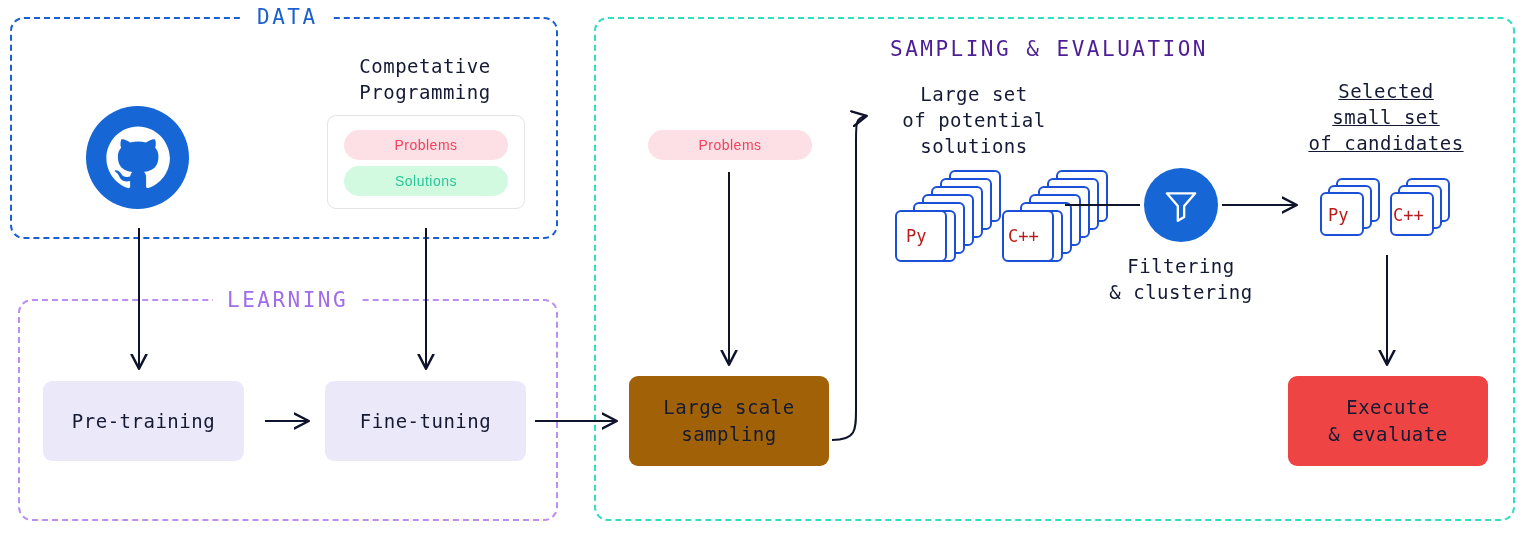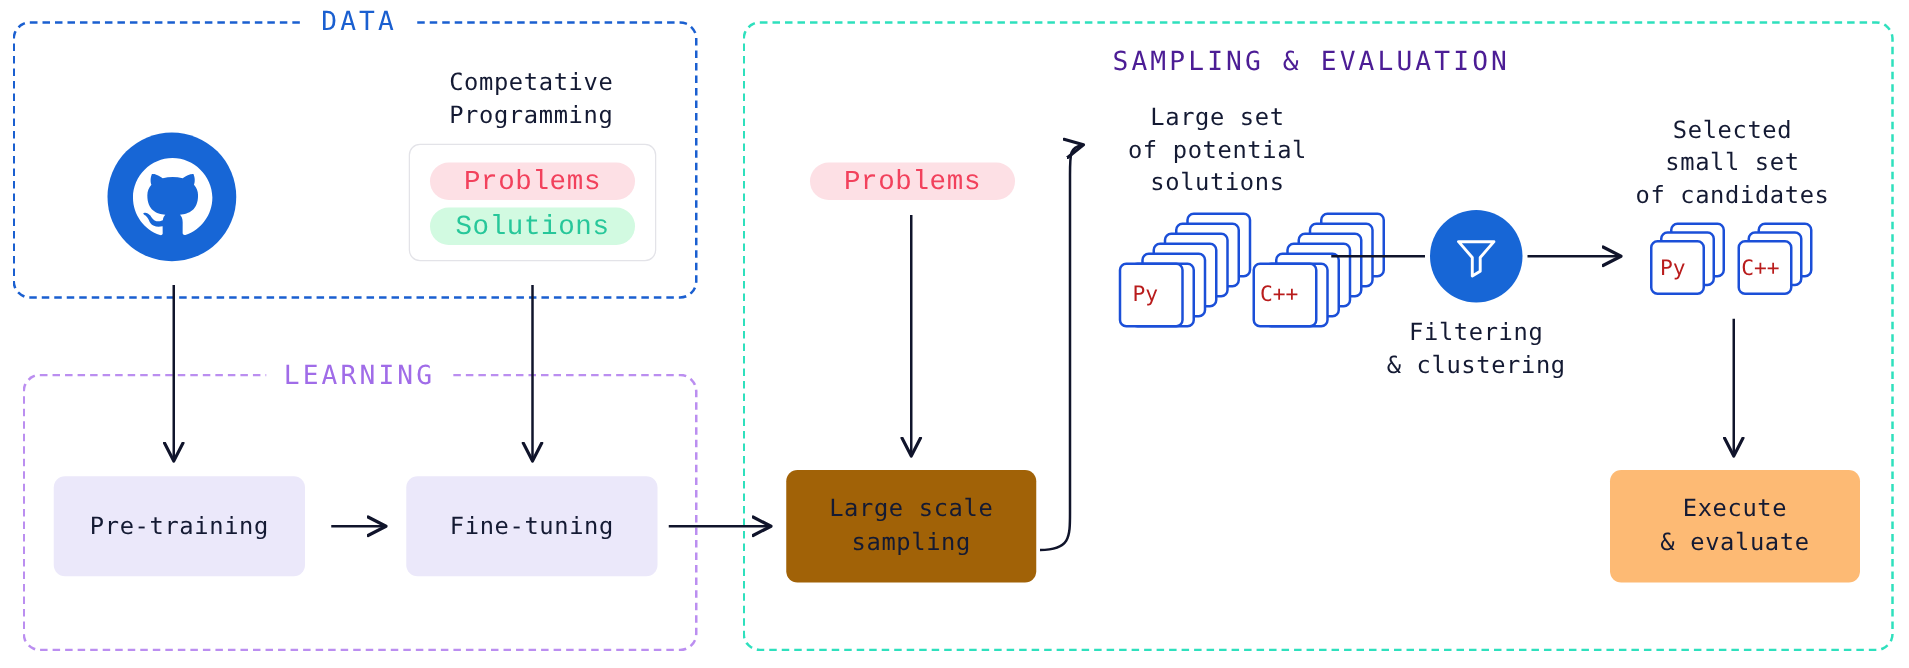--- a/index.html
+++ b/index.html
@@ -49,23 +49,23 @@
     font-family:"DejaVu Sans Mono","Liberation Mono",monospace;
   }
 
   
   .pill{
     position:absolute;
     border-radius:999px;
     display:flex;
     align-items:center;
     justify-content:center;
-    font-size:22px;
+    font-size:14px;
     letter-spacing:.5px;
-    font-family:Liberation Mono, monospace;
+    font-family:Liberation Sans, sans-serif;
   }
 
   
   .softbox{
     position:absolute;
     border-radius:9px;
     display:flex;
     align-items:center;
     justify-content:center;
     text-align:center;
@@ -179,39 +179,39 @@
 
   <div class="filter-circle" style="left:1144px;top:168px;width:74px;height:74px;">
     <svg width="40" height="40" viewBox="0 0 24 24" aria-hidden="true">
       <path d="M3.5 5h17l-6.6 7.6v6.6l-3.8 2.3v-8.9z" fill="none" stroke="#ffffff" stroke-width="1.4" stroke-linejoin="round"></path>
     </svg>
   </div>
 
   <div class="label" style="left:1091px;top:253px;width:180px;">Filtering
 &amp; clustering</div>
 
-  <div class="label" style="left:1296px;top:91px;width:180px;">Selected
+  <div class="label" style="left:1296px;top:78px;width:180px;text-decoration:underline;">Selected
 small set
 of candidates</div>
 
   <div class="cardwrap" style="left:1320px;top:178px;width:70px;height:70px;">
     <div class="card" style="left:16px;top:0px;width:44px;height:44px;"></div>
     <div class="card" style="left:8px;top:7px;width:44px;height:44px;"></div>
     <div class="card" style="left:0px;top:14px;width:44px;height:44px;"></div>
     <div class="card-label" style="left:8px;top:29px;">Py</div>
   </div>
 
   <div class="cardwrap" style="left:1390px;top:178px;width:78px;height:70px;">
     <div class="card" style="left:16px;top:0px;width:44px;height:44px;"></div>
     <div class="card" style="left:8px;top:7px;width:44px;height:44px;"></div>
     <div class="card" style="left:0px;top:14px;width:44px;height:44px;"></div>
     <div class="card-label" style="left:3px;top:29px;">C++</div>
   </div>
 
-  <div class="softbox" style="left:1288px;top:376px;width:200px;height:90px;background:#fdba74;">Execute
+  <div class="softbox" style="left:1288px;top:376px;width:200px;height:90px;background:#ef4444;">Execute
 &amp; evaluate</div>
 
   <svg class="abs" style="left:0;top:0;" width="1527" height="534" viewBox="0 0 1527 534">
     <defs>
       <marker id="ah" markerWidth="9" markerHeight="9" refX="7.2" refY="4.5" orient="auto" markerUnits="strokeWidth">
         <path d="M0.4,0.8 L7.6,4.5 L0.4,8.2" fill="none" stroke="#10142b" stroke-width="1.25" stroke-linecap="round" stroke-linejoin="round"></path>
       </marker>
     </defs>
     <g stroke="#10142b" stroke-width="2" fill="none">
 

